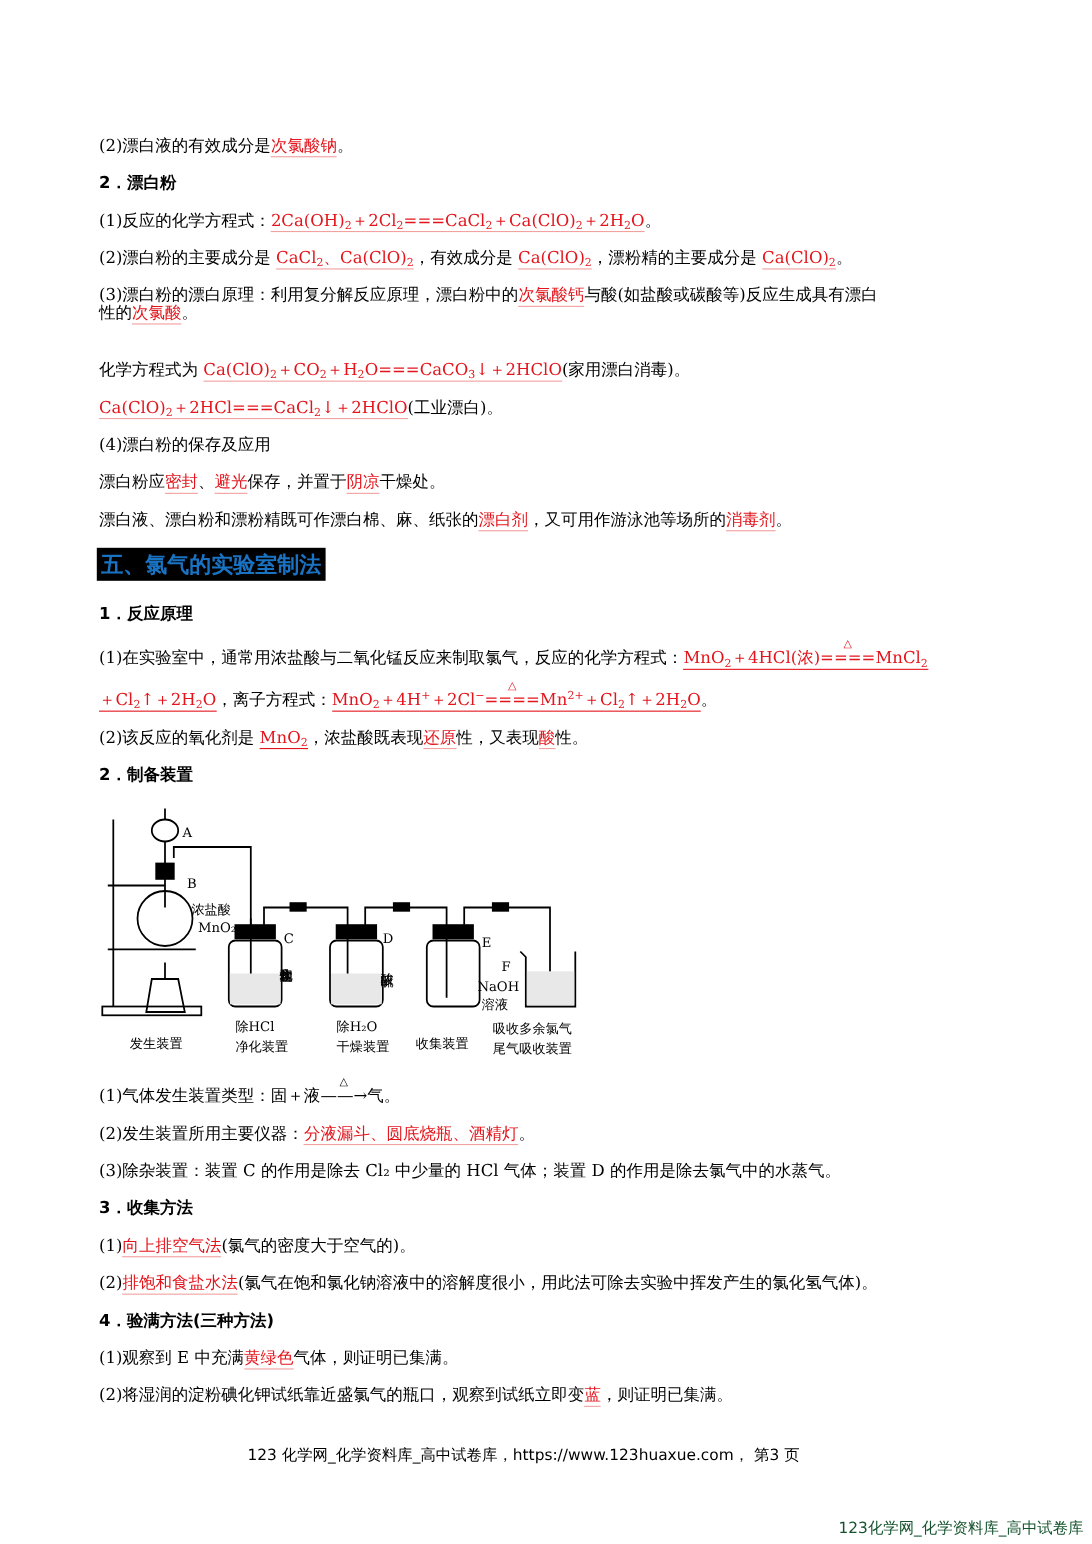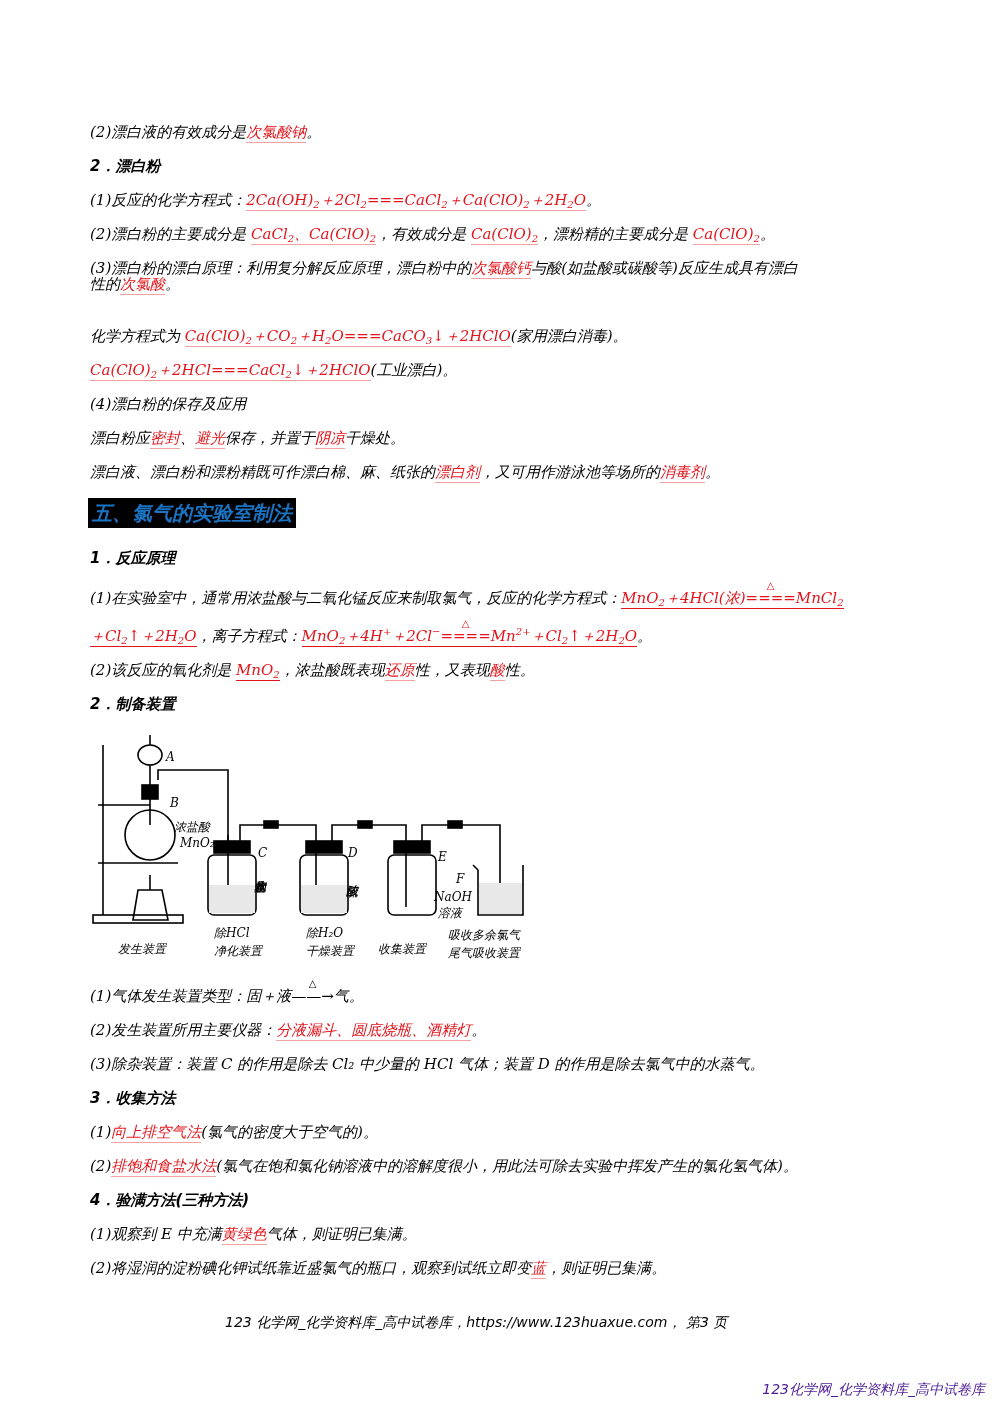--- a/index.html
+++ b/index.html
@@ -1,32 +1,32 @@
 <!DOCTYPE html>
 <html><head>
 <meta charset="utf-8">
 <style>
   html, body { margin: 0; padding: 0; background: #ffffff; }
   body { width: 993px; height: 1404px; position: relative; overflow: hidden;
          font-family: "DejaVu Serif", "Liberation Serif", serif; color: #000; }
-  .page { position: absolute; left: 0; top: 0; width: 993px; height: 1220px; font-style: italic; }
+  .page { position: absolute; left: 0; top: 0; width: 993px; height: 1220px; }
   .line { position: absolute; left: 90px; font-size: 15px; line-height: 20px; white-space: nowrap; }
   .h2 { font-weight: bold; font-family: "DejaVu Sans", "Liberation Sans", sans-serif; font-size: 15px; }
   .ans { color: #e3141b; border-bottom: 1.5px solid #f2a0a0; padding-bottom: 1px; }
   .ansl { color: #e3141b; border-bottom: 1.5px solid #e3141b; padding-bottom: 1px; }
   sub { font-size: 10px; vertical-align: -3px; line-height: 0; }
   sup { font-size: 10px; vertical-align: 6px; line-height: 0; }
   .cond { position: relative; display: inline-block; }
   .cond .delta { position: absolute; left: 50%; top: -12px; transform: translateX(-50%); font-size: 10px; }
   .section-title { position: absolute; left: 88px; top: 498px; background: #000000;
                    color: #1a73c2; font-weight: bold; font-size: 20px; line-height: 30px;
                    padding: 0 4px; font-family: "DejaVu Sans", "Liberation Sans", sans-serif; }
   .footer { position: absolute; left: 225px; top: 1300px; font-size: 14px;
             font-family: "DejaVu Sans", "Liberation Sans", sans-serif; margin-top: 14px; }
-  .watermark { position: absolute; right: 8px; top: 1381px; font-size: 14px; color: #4c1d95;
+  .watermark { position: absolute; right: 8px; top: 1381px; font-size: 14px; color: #14532d;
                font-family: "DejaVu Sans", "Liberation Sans", sans-serif; }
   .diagram { position: absolute; left: 88px; top: 725px; width: 450px; height: 250px; }
   .diagram text { font-family: "DejaVu Serif", "Liberation Serif", serif; font-size: 12px; fill: #000; }
 </style>
 </head>
 <body>
 
 <div class="page">
 
   <div class="line" style="top:122px">

